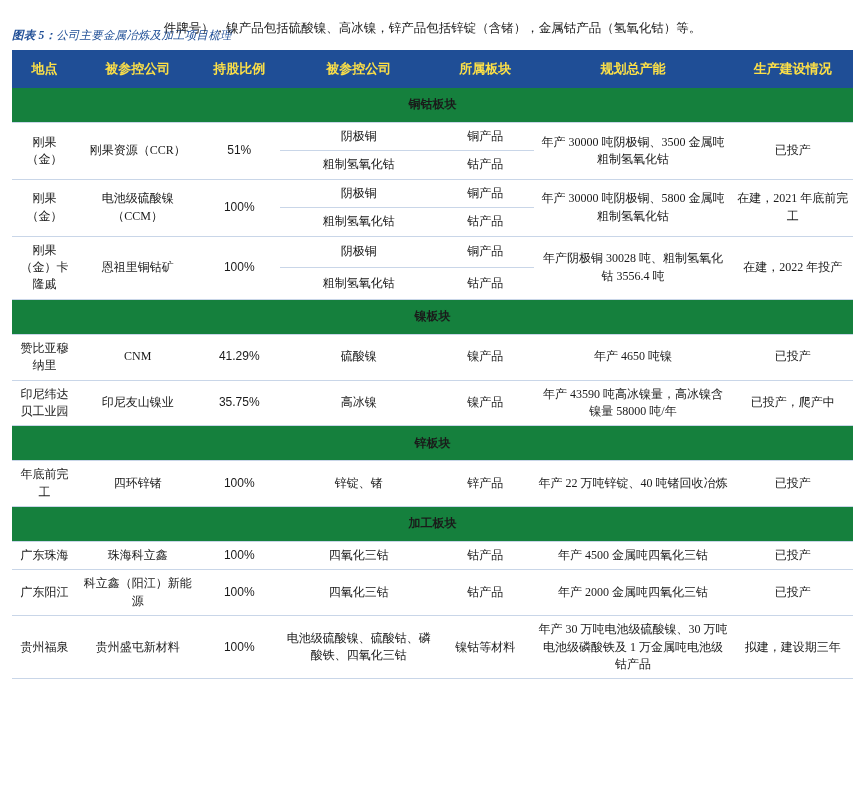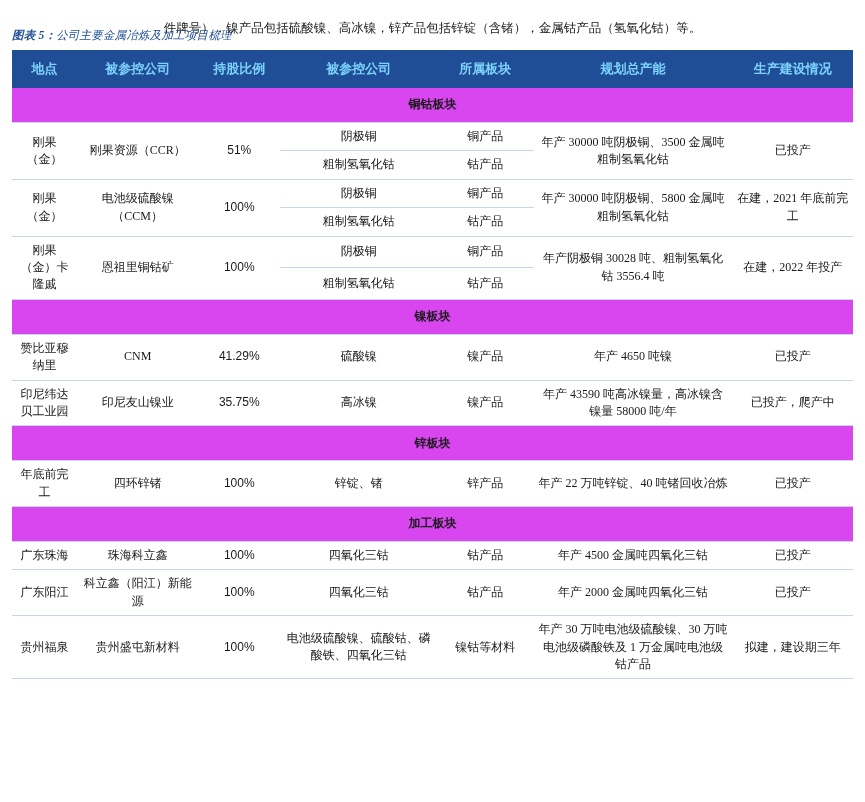--- a/index.html
+++ b/index.html
@@ -46,40 +46,40 @@
   }
   table.main {
     margin-top: 7px;
     border-collapse: collapse;
     width: 841px;
     table-layout: fixed;
     font-size: 12px;
   }
   table.main thead th {
     background: #1f4e96;
-    color: #7dd3fc;
+    color: #fde047;
     font-weight: bold;
     font-size: 13px;
     height: 36px;
     text-align: center;
     vertical-align: middle;
     border: none;
     font-family: "Liberation Serif", serif;
   }
   table.main td {
     border-bottom: 1px solid #c9d6e8;
     text-align: center;
     vertical-align: middle;
     padding: 5px 4px;
     line-height: 1.45;
     font-size: 12px;
     color: #1a1a1a;
   }
   td.sectionhead {
-    background: #d946ef;
+    background: #15803d;
     font-weight: bold;
     font-size: 12.5px;
     color: #1a1a1a;
     height: 24px;
     padding: 3px 0;
     border-bottom: 1px solid #c9d6e8;
   }
   td.leftcell {
     font-size: 12px;
     line-height: 1.5;

